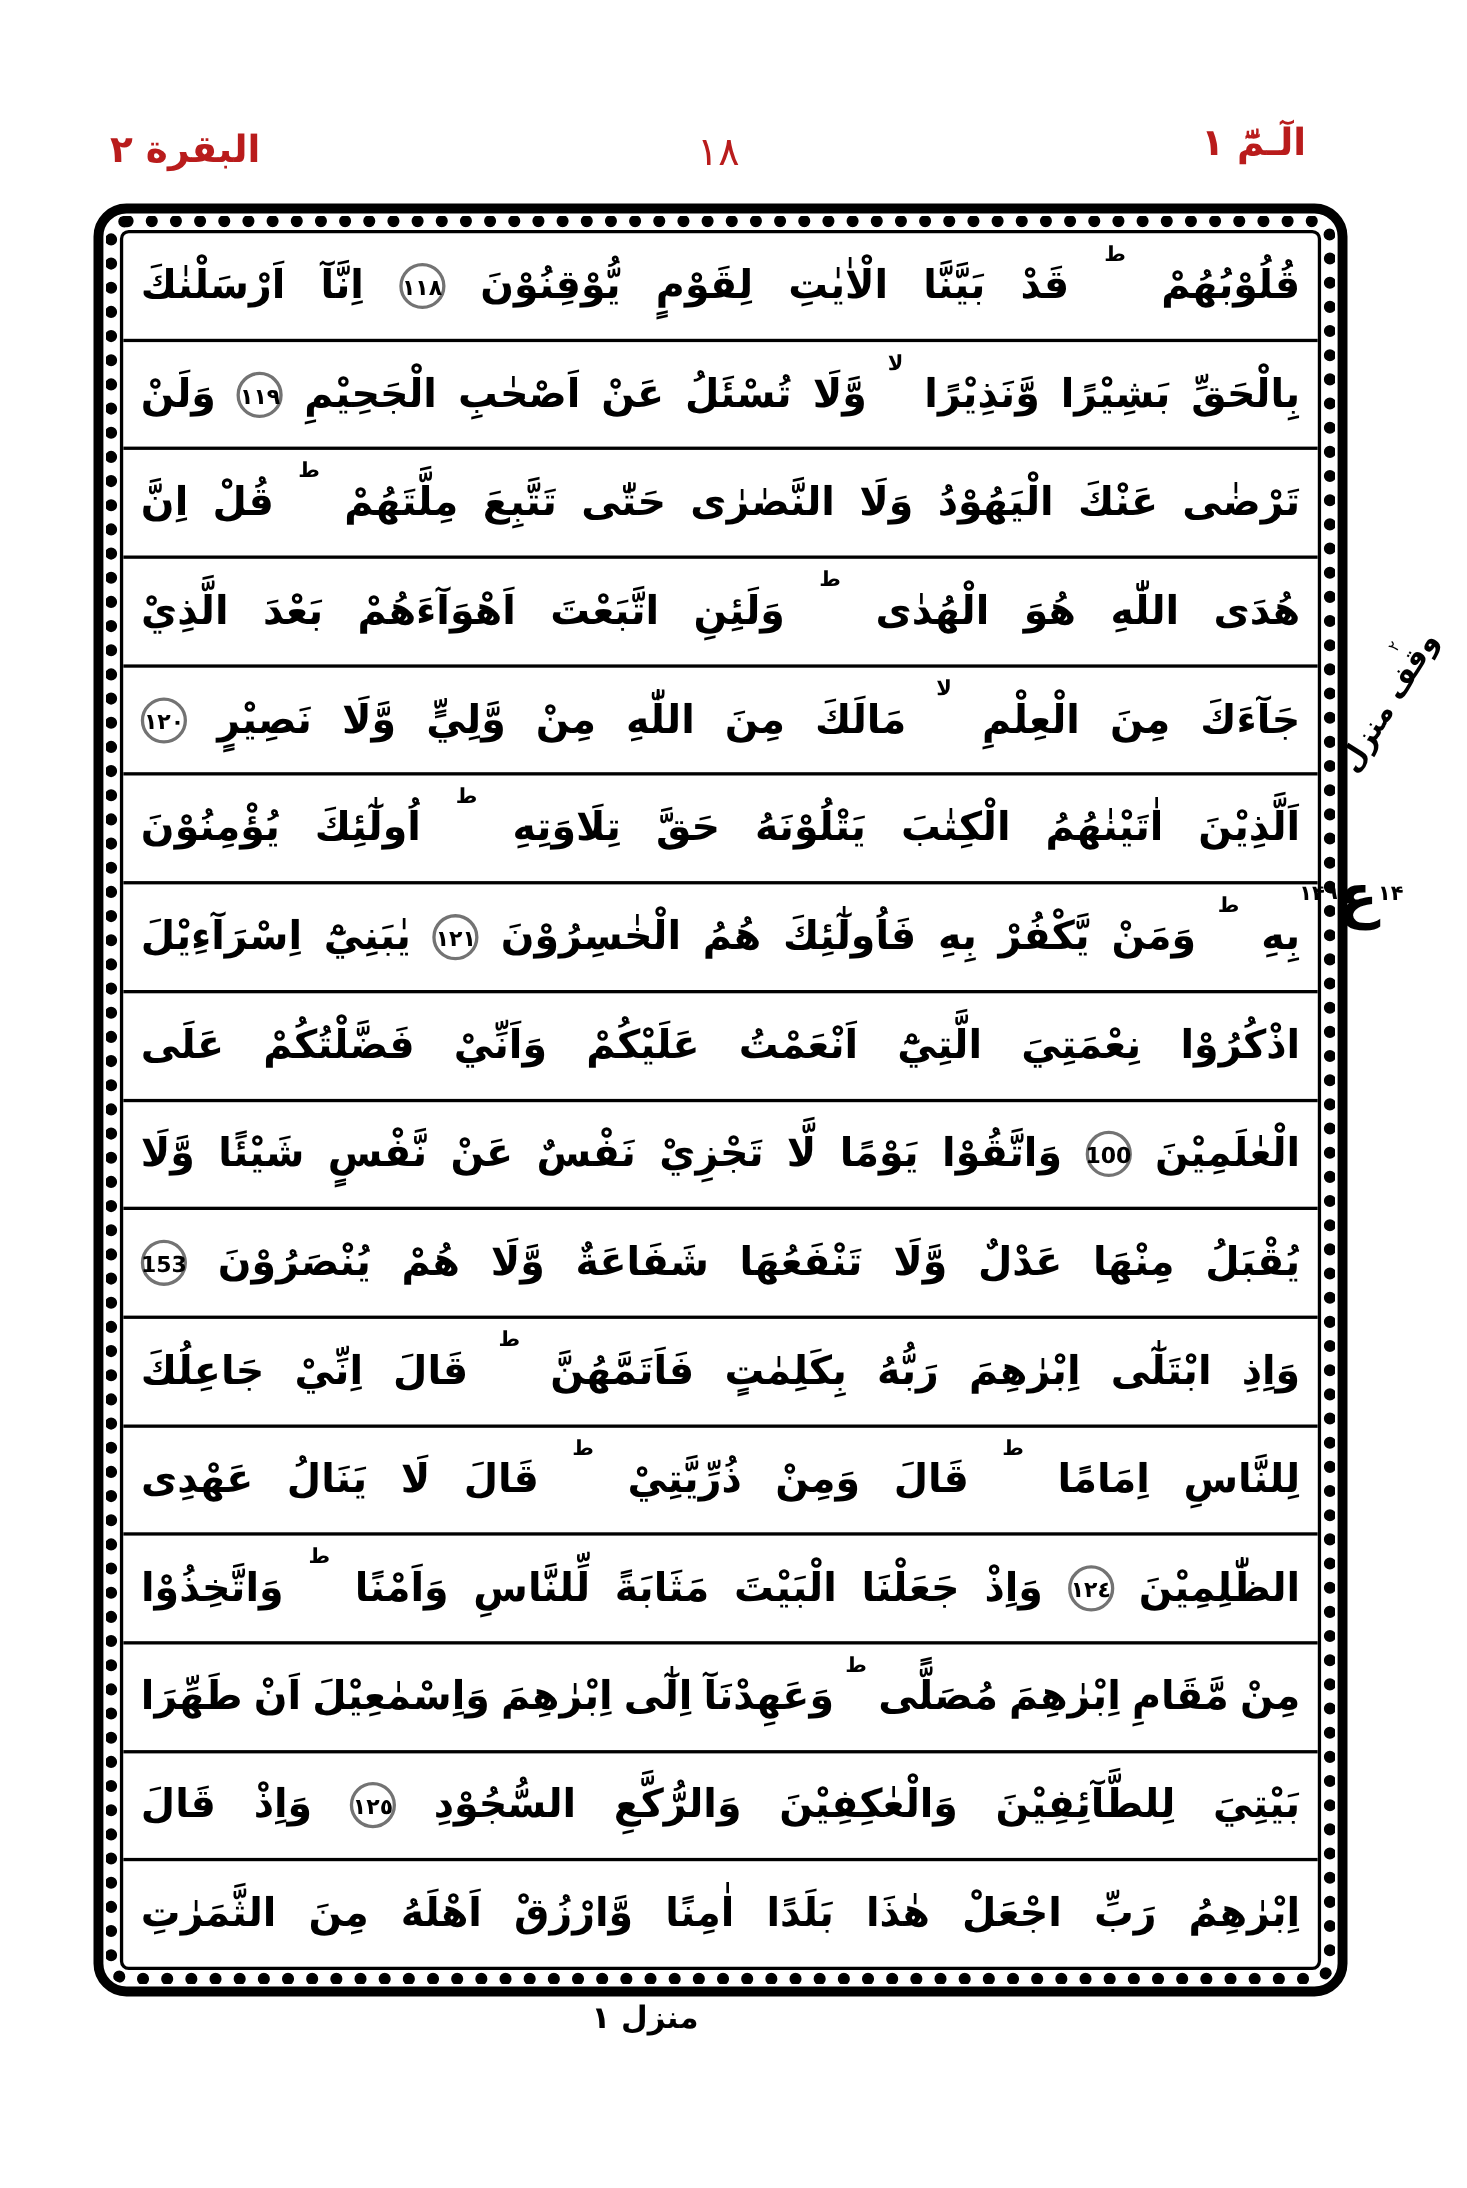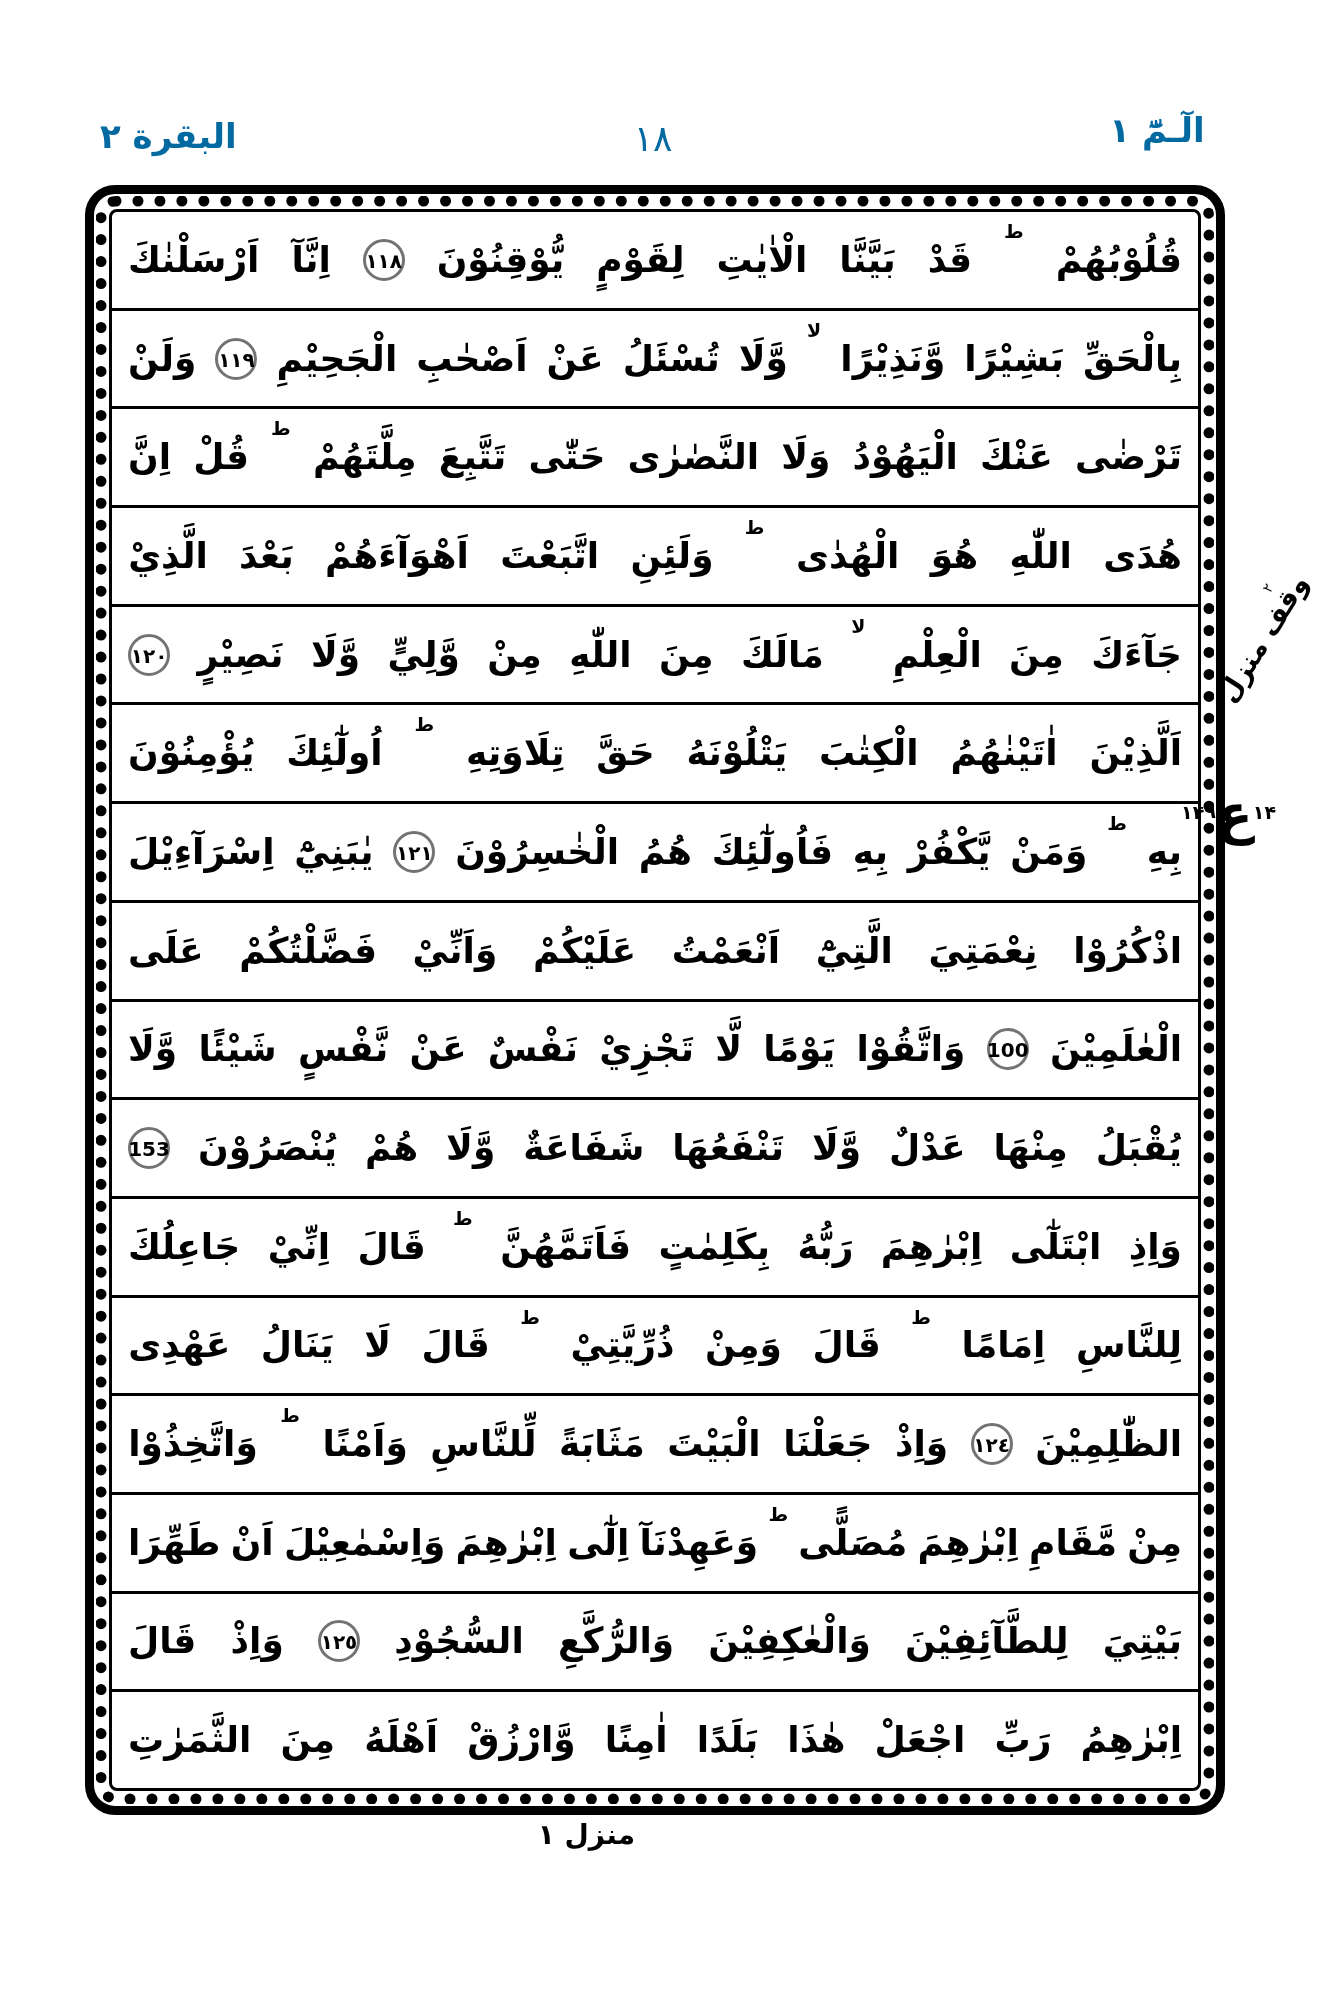--- a/index.html
+++ b/index.html
@@ -1,22 +1,22 @@
 <!DOCTYPE html>
 <html lang="ar" dir="rtl"><head>
 <meta charset="utf-8">
 <style>
   html,body{margin:0;padding:0;background:#fff;}
   .page{position:relative;width:1334px;height:1989px;background:#ffffff;overflow:hidden;
         font-family:"DejaVu Sans",sans-serif;color:#000;}
   
-  .hdr{position:absolute;color:#0369a1;white-space:nowrap;}
+  .hdr{position:absolute;color:#b91c1c;white-space:nowrap;}
   .surah{left:100px;top:116px;font-size:34px;font-weight:bold;}
   .pagenum{left:608px;top:118px;width:90px;text-align:center;font-size:36px;font-weight:normal;}
-  .juz{left:1092px;top:110px;width:130px;text-align:center;font-size:34px;font-weight:bold;}
+  .juz{left:1092px;top:110px;width:130px;text-align:left;font-size:34px;font-weight:bold;}
   
   .frame{position:absolute;left:85px;top:185px;width:1140px;height:1630px;
          border:9px solid #000;border-radius:30px;box-sizing:border-box;padding:2px;background:#fff;}
   .bead{width:100%;height:100%;box-sizing:border-box;border:11px dotted #000;border-radius:20px;padding:2px;}
   .inner{width:100%;height:100%;box-sizing:border-box;border:3px solid #000;border-radius:8px;
          overflow:hidden;display:flex;flex-direction:column;direction:rtl;background:#fff;}
   
   .line{flex:1 1 0;display:flex;align-items:center;justify-content:space-between;
         padding:0 16px;border-bottom:3px solid #000;font-size:36px;font-weight:bold;line-height:1;}
   .line:last-child{border-bottom:none;}

